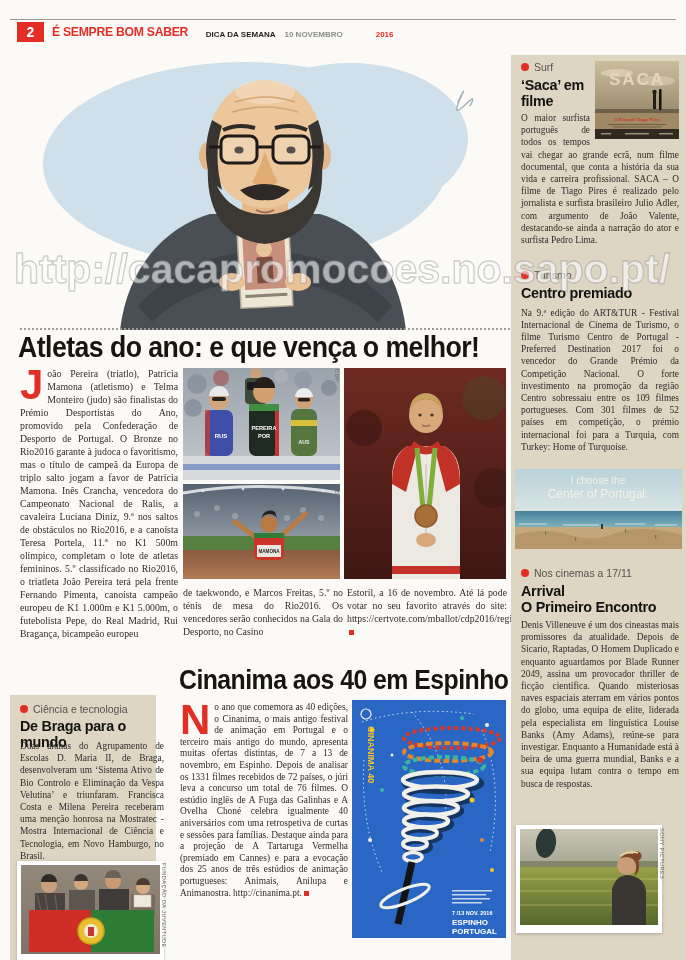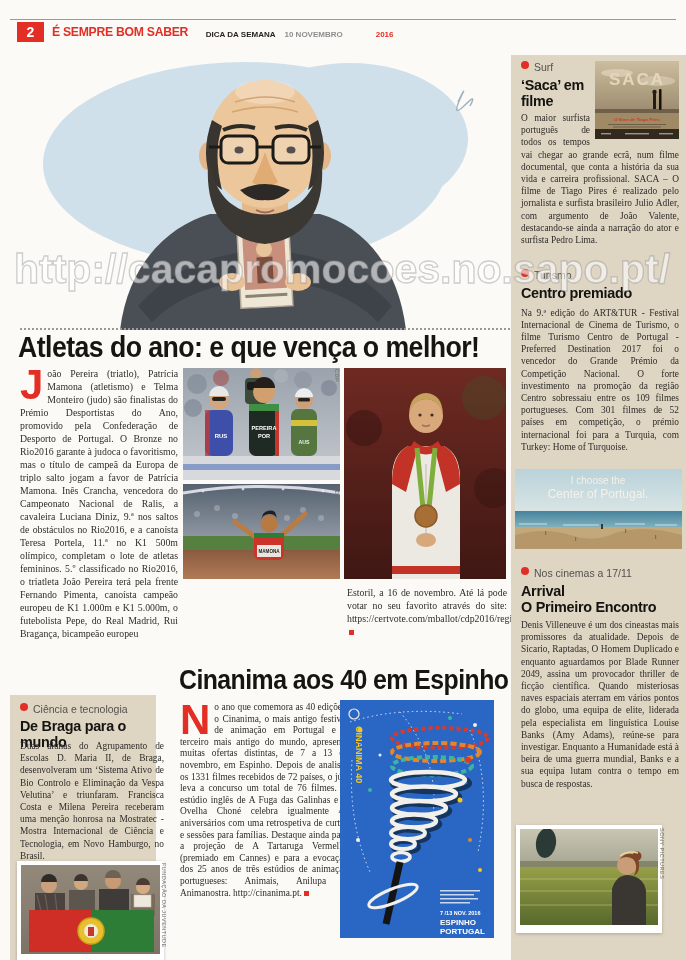--- a/index.html
+++ b/index.html
@@ -30,21 +30,21 @@
   .h2{left:179px;top:665px;font-size:27px;}
   .bodytxt{font-family:"Liberation Serif",serif;font-size:9.8px;line-height:13px;
            text-align:justify;color:#2f2d2a;hyphens:auto;-webkit-hyphens:auto;}
   .sb-body{font-family:"Liberation Serif",serif;font-size:9.4px;line-height:12.2px;
            text-align:justify;color:#2f2d2a;hyphens:auto;-webkit-hyphens:auto;}
   .dropcap{float:left;color:#e22e24;font-family:"Liberation Sans",sans-serif;
            font-weight:bold;font-size:42px;line-height:33px;padding:1px 4px 0 0;}
   .endmark{display:inline-block;width:5px;height:5px;background:#e22e24;margin-left:2px;}
   
   .beige-box{position:absolute;background:#ded5c3;}
-  .sb-label{display:flex;align-items:flex-start;gap:5px;color:#54524e;font-size:10.5px;margin-bottom:4px;}
+  .sb-label{display:flex;align-items:center;gap:5px;color:#54524e;font-size:10.5px;margin-bottom:4px;}
   .dot{width:8px;height:8px;border-radius:50%;background:#e22e24;flex:0 0 auto;}
   .sb-title{font-weight:bold;font-size:15px;line-height:15.5px;color:#141310;
             letter-spacing:-0.3px;transform:scaleX(.96);transform-origin:left;}
   .vcredit{position:absolute;writing-mode:vertical-rl;font-size:5.5px;color:#6f6c66;letter-spacing:.5px;white-space:nowrap;}
   .photo-frame{background:#fff;padding:4px;box-shadow:0 1px 3px rgba(90,80,60,.35);}
   svg text{font-family:"Liberation Sans",sans-serif;}
 </style>
 </head>
 <body>
 
@@ -226,32 +226,33 @@
         <rect x="48" y="198" width="68" height="8" fill="#c23227"></rect>
         <circle cx="82" cy="48" r="17" fill="#d9a97c"></circle>
         <path d="M65 46 Q66 26 82 25 Q98 26 99 46 Q95 32 82 31 Q69 32 65 46 Z" fill="#c7a25e"></path>
         <circle cx="76" cy="47" r="1.6" fill="#3a2f28"></circle>
           <circle cx="88" cy="47" r="1.6" fill="#3a2f28"></circle>
         <path d="M78 57 q4 2.5 8 0" stroke="#a5705a" stroke-width="1.6" fill="none"></path>
       </g>
     </svg>
   </div>
 
+  <div class="abs bodytxt" style="left:183px;top:586px;width:160px;height:80px;">de taekwondo, e Marcos Freitas, 5.º no ténis de mesa do Rio2016. Os vencedores serão conhecidos na Gala do Desporto, no Casino</div>
   <div class="abs bodytxt" style="left:347px;top:586px;width:160px;height:80px;">
     <span>Estoril, a 16 de novembro. Até lá pode votar no seu favorito através do site: https://certvote.com/mballot/cdp2016/registration.</span><span class="endmark"></span>
   </div>
 
   <div class="headline h2">Cinanima aos 40 em Espinho</div>
   <div class="abs" style="left:180px;top:702px;width:168px;height:232px;">
     <div class="bodytxt" style="font-size:9.4px;line-height:11.6px;">
       <span class="dropcap">N</span><span>o ano que comemora as 40 edições, o Cinanima, o mais antigo festival de animação em Portugal e o terceiro mais antigo do mundo, apresenta muitas ofertas distintas, de 7 a 13 de novembro, em Espinho. Depois de analisar os 1331 filmes recebidos de 72 países, o júri leva a concurso um total de 76 filmes. O estúdio inglês de A Fuga das Galinhas e A Ovelha Choné celebra igualmente 40 aniversários com uma retrospetiva de curtas e sessões para famílias. Destaque ainda para a projeção de A Tartaruga Vermelha (premiado em Cannes) e para a evocação dos 25 anos de três estúdios de animação portugueses: Animais, Anilupa e Animanostra. http://cinanima.pt.</span><span class="endmark"></span>
     </div>
   </div>
 
-  <div class="abs" style="left:340px;top:700px;width:154px;height:238px;">
+  <div class="abs" style="left:352px;top:700px;width:154px;height:238px;">
     <svg width="154" height="238" viewBox="0 0 154 238">
       <rect width="154" height="238" fill="#2a67c4"></rect>
       <g stroke="rgba(255,255,255,.8)" stroke-width="1" fill="none" stroke-dasharray="1.5,3">
         <path d="M10 22 Q60 6 122 14"></path>
           <path d="M130 30 Q152 84 138 152"></path>
         <path d="M12 60 Q8 122 30 172"></path>
           <path d="M60 12 Q102 62 92 122"></path>
       </g>
       <g fill="none">
         <ellipse cx="100" cy="38" rx="48" ry="10" stroke="#d63a2c" stroke-width="4" stroke-dasharray="4,3"></ellipse>

